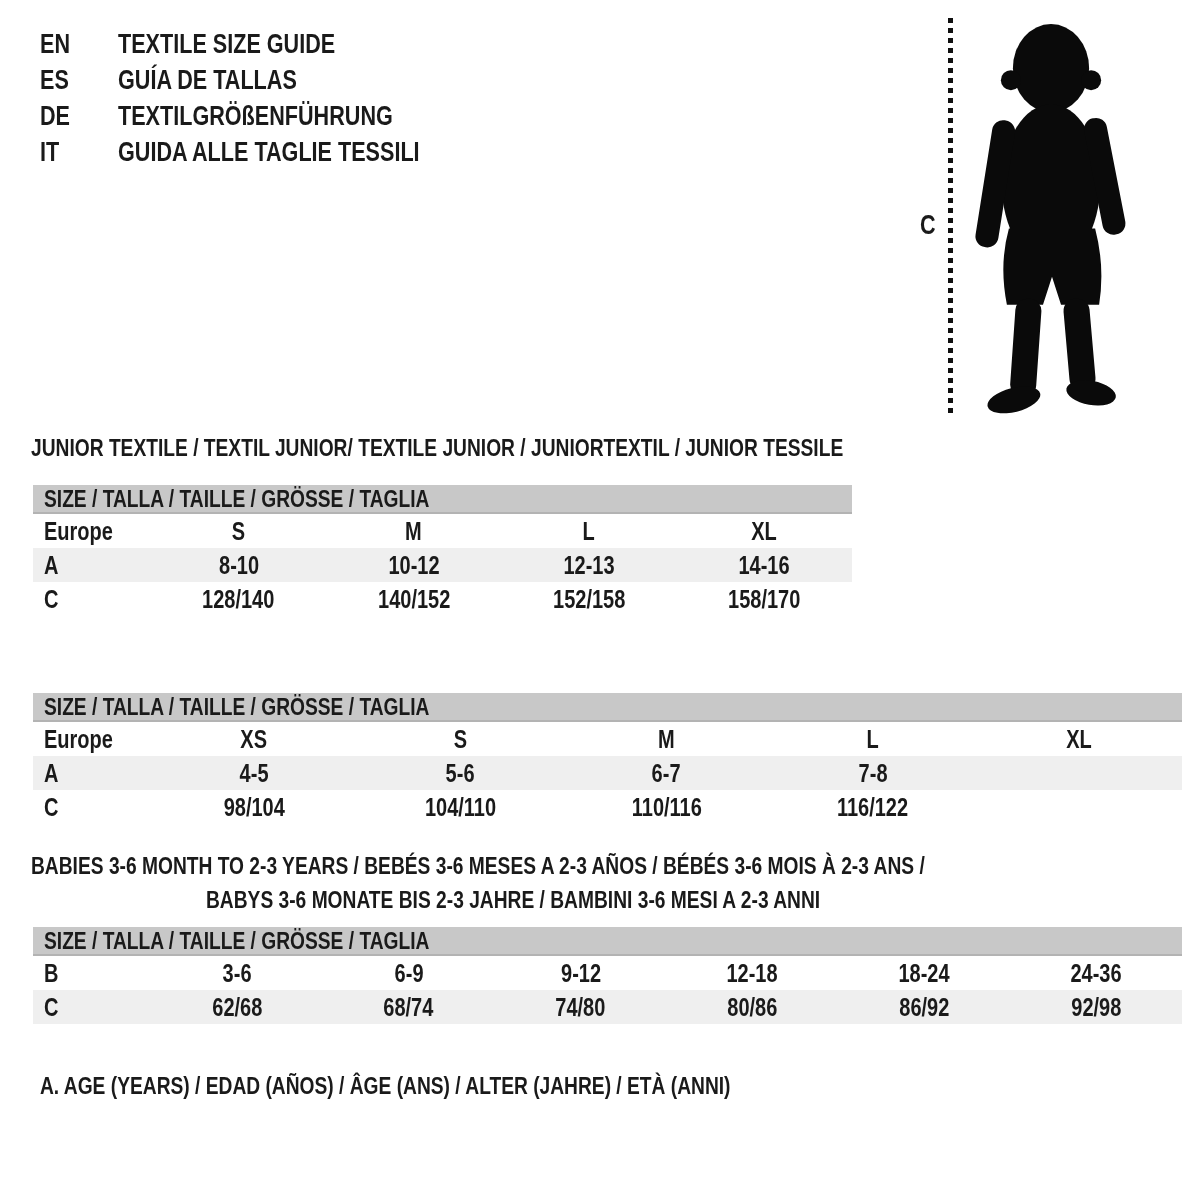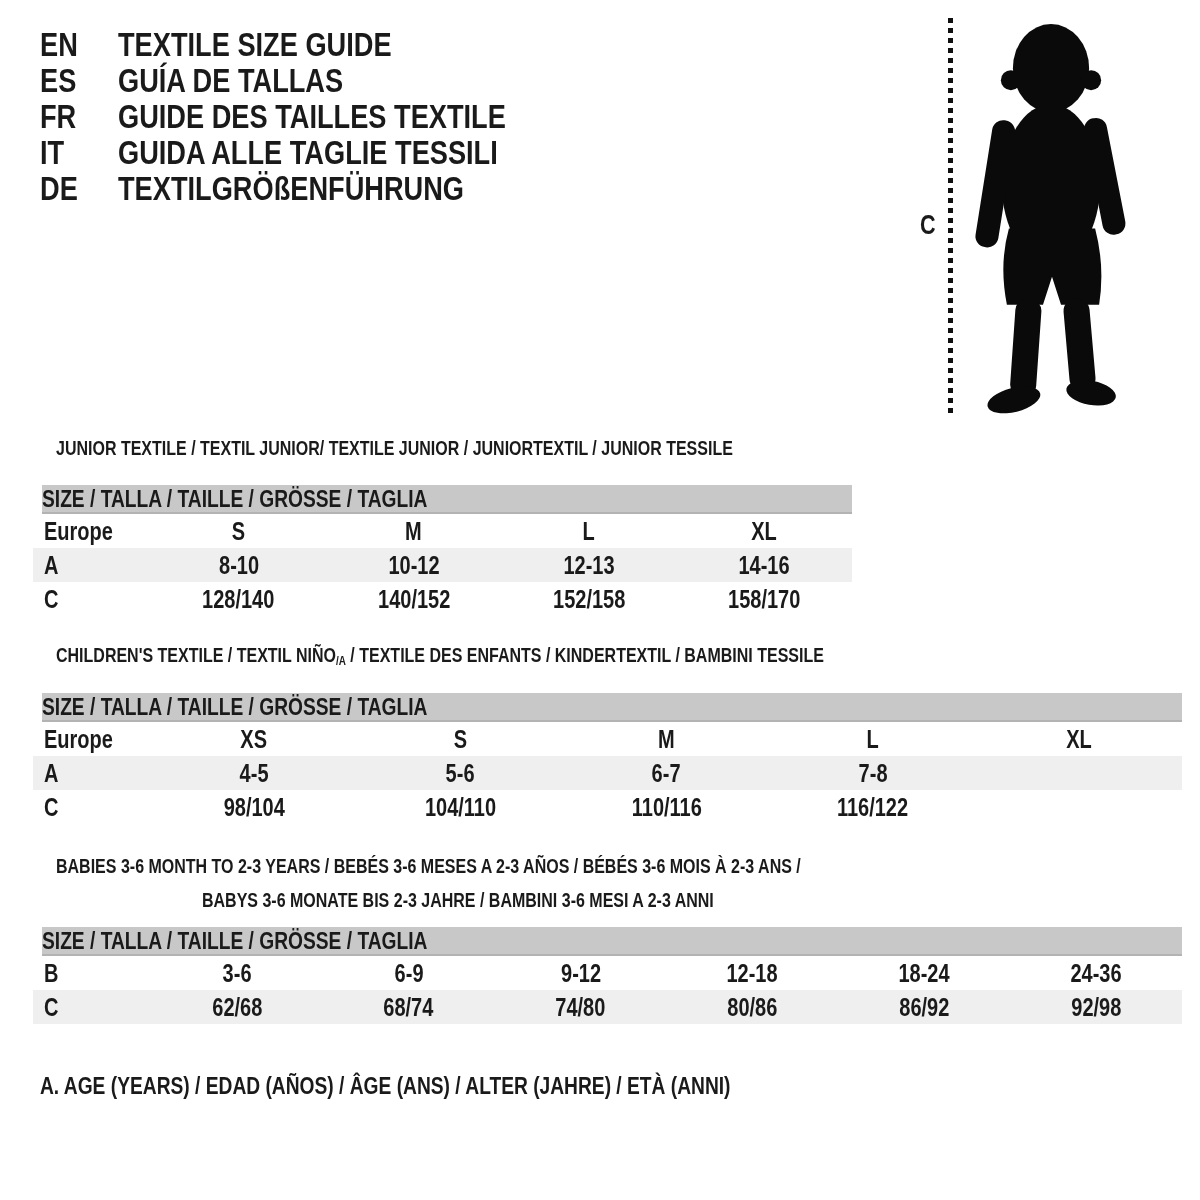--- a/index.html
+++ b/index.html
@@ -6,47 +6,47 @@
   .page {
     position:relative; width:1200px; height:1200px; background:#ffffff;
     font-family:"Liberation Sans", sans-serif; color:#1a1a1a; overflow:hidden;
   }
   
   .cond-l { display:inline-block; transform:scaleX(0.8); transform-origin:0 50%; white-space:nowrap; }
   .cond-c { display:inline-block; transform:scaleX(0.8); transform-origin:50% 50%; white-space:nowrap; }
 
   
   .lang-block { position:absolute; left:40px; top:26px; }
-  .lang-row { display:flex; align-items:center; height:36px; font-size:34px; font-weight:700; }
+  .lang-row { display:flex; align-items:center; height:36px; font-size:27px; font-weight:700; }
   .code-cell { width:78px; flex:none; }
 
   
   .measure-line {
     position:absolute; left:948px; top:18px; width:5px; height:397px;
     background:repeating-linear-gradient(to bottom, #101010 0 5px, transparent 5px 10px);
   }
   .measure-label { position:absolute; left:920px; top:210px; font-size:27px; font-weight:700; }
   .toddler { position:absolute; left:966px; top:16px; width:166px; height:401px; }
 
   
-  .section-title { position:absolute; left:56px; font-size:20px; font-weight:700; line-height:28px; }
+  .section-title { position:absolute; left:31px; font-size:24px; font-weight:700; line-height:28px; }
   .title-junior { top:434px; }
   .title-children { top:641px; }
   .title-babies { top:849px; line-height:34px;text-align:center; }
   .subsize { font-size:0.62em; vertical-align:-0.24em; }
 
   
   .table { position:absolute; left:33px; }
   .jtable { top:485px; width:819px; }
   .ctable { top:693px; width:1149px; }
   .btable { top:927px; width:1149px; }
   .sizebar {
     height:29px; background:#c8c8c8; border-bottom:2px solid #b3b3b3; box-sizing:border-box;
-    display:flex; align-items:center; 
-    font-size:24px; font-weight:700;margin-left:9px;
+    display:flex; align-items:center; padding-left:11px;
+    font-size:24px; font-weight:700;
   }
   .trow { display:grid; align-items:center; height:34px; font-size:25px; font-weight:700; }
   .cols4 { grid-template-columns:118px repeat(4, 1fr); }
   .cols5 { grid-template-columns:118px repeat(5, 1fr); }
   .cols6 { grid-template-columns:118px repeat(6, 1fr); }
   .trow.alt { background:#efefef; }
   .cell { display:flex; justify-content:center; align-items:center; }
   .cell.label { justify-content:flex-start; padding-left:11px;align-items:flex-end; }
 
   
@@ -61,30 +61,26 @@
   <div class="lang-block">
     <div class="lang-row">
       <div class="code-cell"><span class="cond-l">EN</span></div>
       <span class="cond-l">TEXTILE SIZE GUIDE</span>
     </div>
     <div class="lang-row">
       <div class="code-cell"><span class="cond-l">ES</span></div>
       <span class="cond-l">GUÍA DE TALLAS</span>
     </div>
     <div class="lang-row">
-      <div class="code-cell"><span class="cond-l">FR</span></div>
-      <span class="cond-l">GUIDE DES TAILLES TEXTILE</span>
+      <div class="code-cell"><span class="cond-l">DE</span></div>
+      <span class="cond-l">TEXTILGRÖßENFÜHRUNG</span>
     </div>
     <div class="lang-row">
       <div class="code-cell"><span class="cond-l">IT</span></div>
       <span class="cond-l">GUIDA ALLE TAGLIE TESSILI</span>
-    </div>
-    <div class="lang-row">
-      <div class="code-cell"><span class="cond-l">DE</span></div>
-      <span class="cond-l">TEXTILGRÖßENFÜHRUNG</span>
     </div>
   </div>
 
   <div class="measure-line"></div>
   <div class="measure-label"><span class="cond-l">C</span></div>
   <svg class="toddler" viewBox="0 0 164 400" xmlns="http://www.w3.org/2000/svg" aria-hidden="true">
     <g fill="#0a0a0a">
       <ellipse cx="84" cy="52" rx="38" ry="44"></ellipse>
       <circle cx="44" cy="64" r="10"></circle>
       <circle cx="124" cy="64" r="10"></circle>
@@ -152,23 +148,20 @@
         </div>
       <div class="cell">
           <span class="cond-c">152/158</span>
         </div>
       <div class="cell">
           <span class="cond-c">158/170</span>
         </div>
     </div>
   </div>
 
-  <div class="section-title title-children">
-    <span class="cond-l"><span>CHILDREN'S TEXTILE / TEXTIL NIÑO</span><span class="subsize">/A</span><span> / TEXTILE DES ENFANTS / KINDERTEXTIL / BAMBINI TESSILE</span></span>
-  </div>
   <div class="table ctable">
     <div class="sizebar">
       <span class="cond-l">SIZE / TALLA / TAILLE / GRÖSSE / TAGLIA</span>
     </div>
     <div class="trow cols5">
       <div class="cell label">
           <span class="cond-l">Europe</span>
         </div>
       <div class="cell">
           <span class="cond-c">XS</span>

